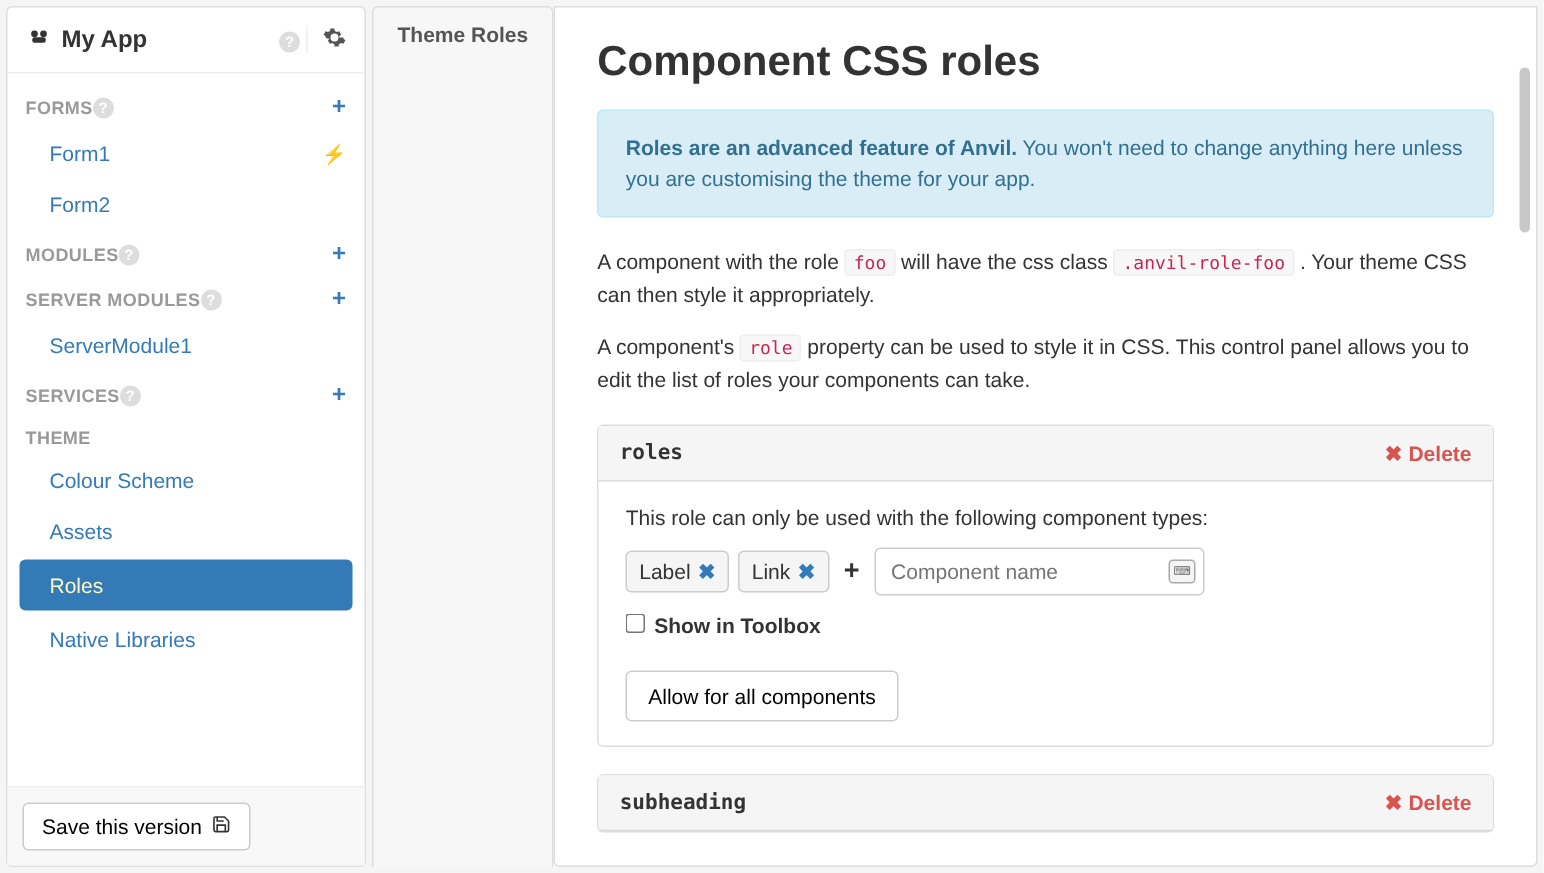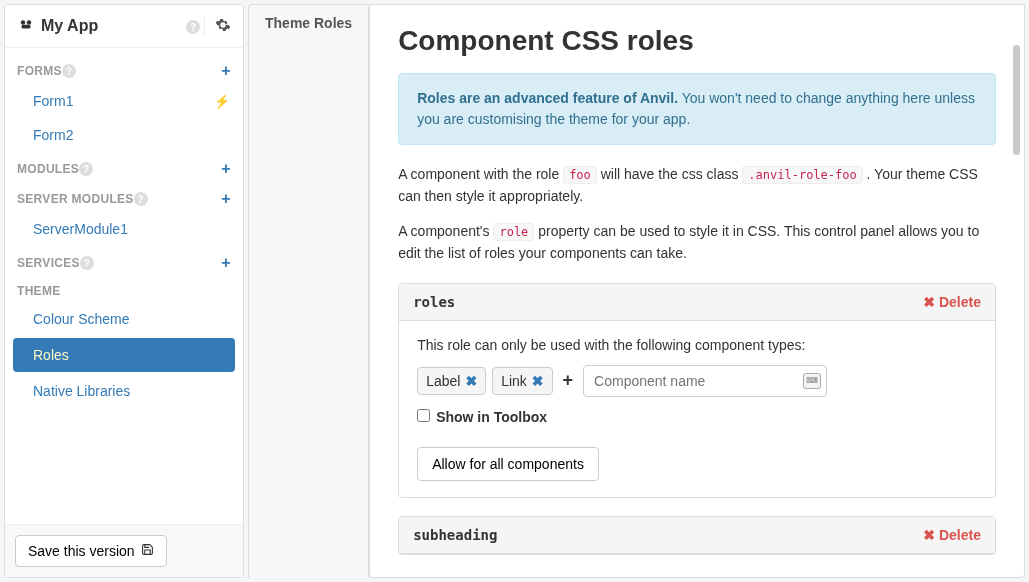--- a/index.html
+++ b/index.html
@@ -33,21 +33,21 @@
 .role-card { border: 1px solid #ddd; border-radius: 4px; margin-top: 18px; }
 .role-head { background: #f5f5f5; border-bottom: 1px solid #ddd; padding: 10px 14px; display: flex; align-items: center; }
 .role-name { font-family: Menlo, Monaco, monospace; font-weight: 700; flex: 1; color: #333; }
 .delete { color: #d9534f; font-weight: 700; cursor: pointer; display: flex; align-items: center; gap: 4px; }
 .role-body { padding: 16px 18px; }
 .desc { margin-bottom: 12px; color: #333; }
 .tagrow { display: flex; align-items: center; gap: 6px; margin-bottom: 12px; }
 .tag { border: 1px solid #ccc; background: #f5f5f5; border-radius: 4px; padding: 5px 8px; display: flex; align-items: flex-end; gap: 5px; font-size: 14px; }
 .tag .x { color: #337ab7; font-weight: 700; cursor: pointer; }
 .plus { font-size: 18px; font-weight: 700; color: #333; padding: 0 4px; }
-.cinput { border: 1px solid #ccc; border-radius: 4px; padding: 7px 30px 7px 10px; font-size: 14px; color: #999; width: 244px; position: relative; background: #fff; }
+.cinput { border: 1px solid #ccc; border-radius: 4px; padding: 7px 30px 7px 10px; font-size: 14px; color: #999; width: 220px; position: relative; background: #fff; }
 .kbd { position: absolute; right: 6px; top: 50%; transform: translateY(-50%); width: 18px; height: 16px; border: 1px solid #aaa; border-radius: 3px; font-size: 8px; display: flex; align-items: center; justify-content: center; color: #666; background: #f5f5f5; }
 .inwrap { position: relative; display: inline-block; }
 .chkrow { display: flex; gap: 6px; margin-bottom: 22px; }
 .chkrow label { font-weight: 700; color: #333; }
 .allow-btn { background: #fff; border: 1px solid #ccc; border-radius: 4px; padding: 8px 14px; cursor: pointer; font-size: 14px; }
 input[type=checkbox] { width: 13px; height: 13px; }
 </style>
 </head>
 <body>
 
@@ -110,20 +110,23 @@
           </span>
         <span class="sb-plus">+</span>
       </div>
       <div class="sb-section">
         <span class="label">
             <span>THEME</span>
           </span>
       </div>
       <div class="sb-item">
         <span class="txt">Colour Scheme</span>
+      </div>
+      <div class="sb-item">
+        <span class="txt">Assets</span>
       </div>
       <div class="sb-item active">
         <span class="txt">Roles</span>
       </div>
       <div class="sb-item">
         <span class="txt">Native Libraries</span>
       </div>
     </div>
     <div class="sb-footer">
       <button class="save-btn">

